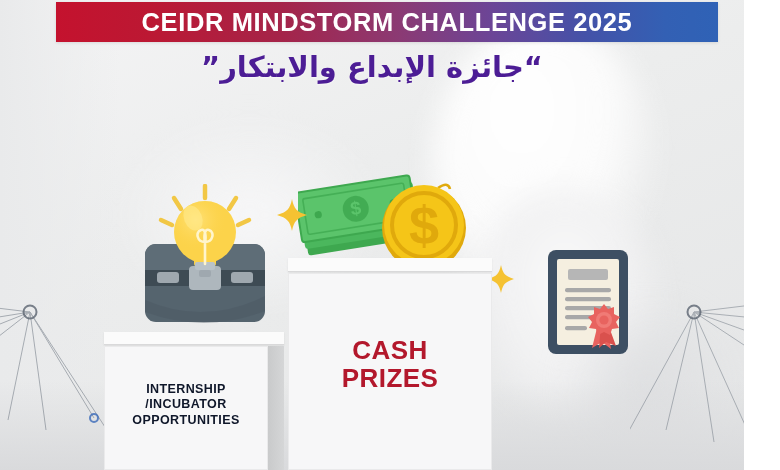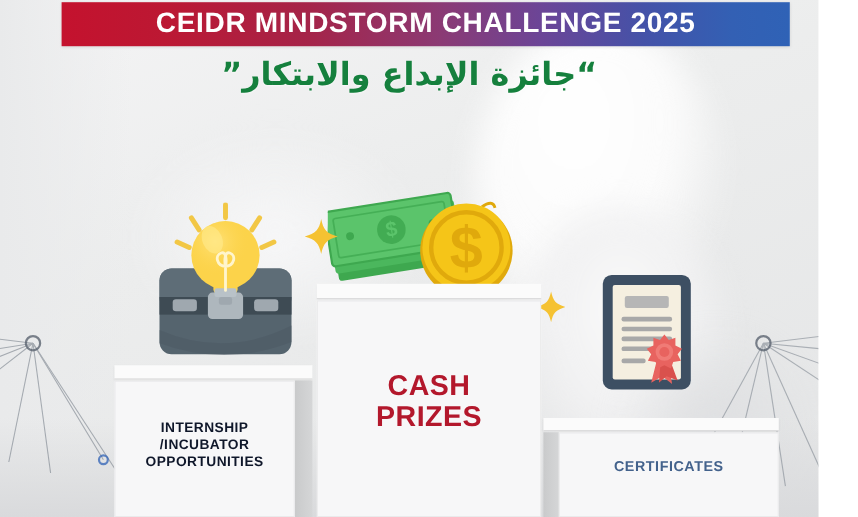--- a/index.html
+++ b/index.html
@@ -91,21 +91,21 @@
     letter-spacing: 0.6px;
     white-space: nowrap;
   }
 
   
   .subtitle {
     position: absolute;
     left: 0; right: 0; top: 50px;
     text-align: center;
     direction: rtl;
-    color: #15803d;
+    color: #4c1d95;
     font-size: 29px;
     font-weight: bold;
     font-family: "DejaVu Sans", sans-serif;
     text-shadow: 0 1px 2px rgba(255,255,255,0.6);
     white-space: nowrap;
   }
 
   
   .podium {
     position: absolute;
@@ -315,20 +315,14 @@
 OPPORTUNITIES</div>
   </div>
 
   <div class="podium" id="podium-center">
     <div class="podium-cap"></div>
     <div class="podium-face"></div>
     <div class="podium-label">CASH
 PRIZES</div>
   </div>
 
-  <div class="podium" id="podium-right">
-    <div class="podium-cap"></div>
-    <div class="podium-side"></div>
-    <div class="podium-face"></div>
-    <div class="podium-label">CERTIFICATES</div>
-  </div>
 
 </div>
 
 </body></html>

